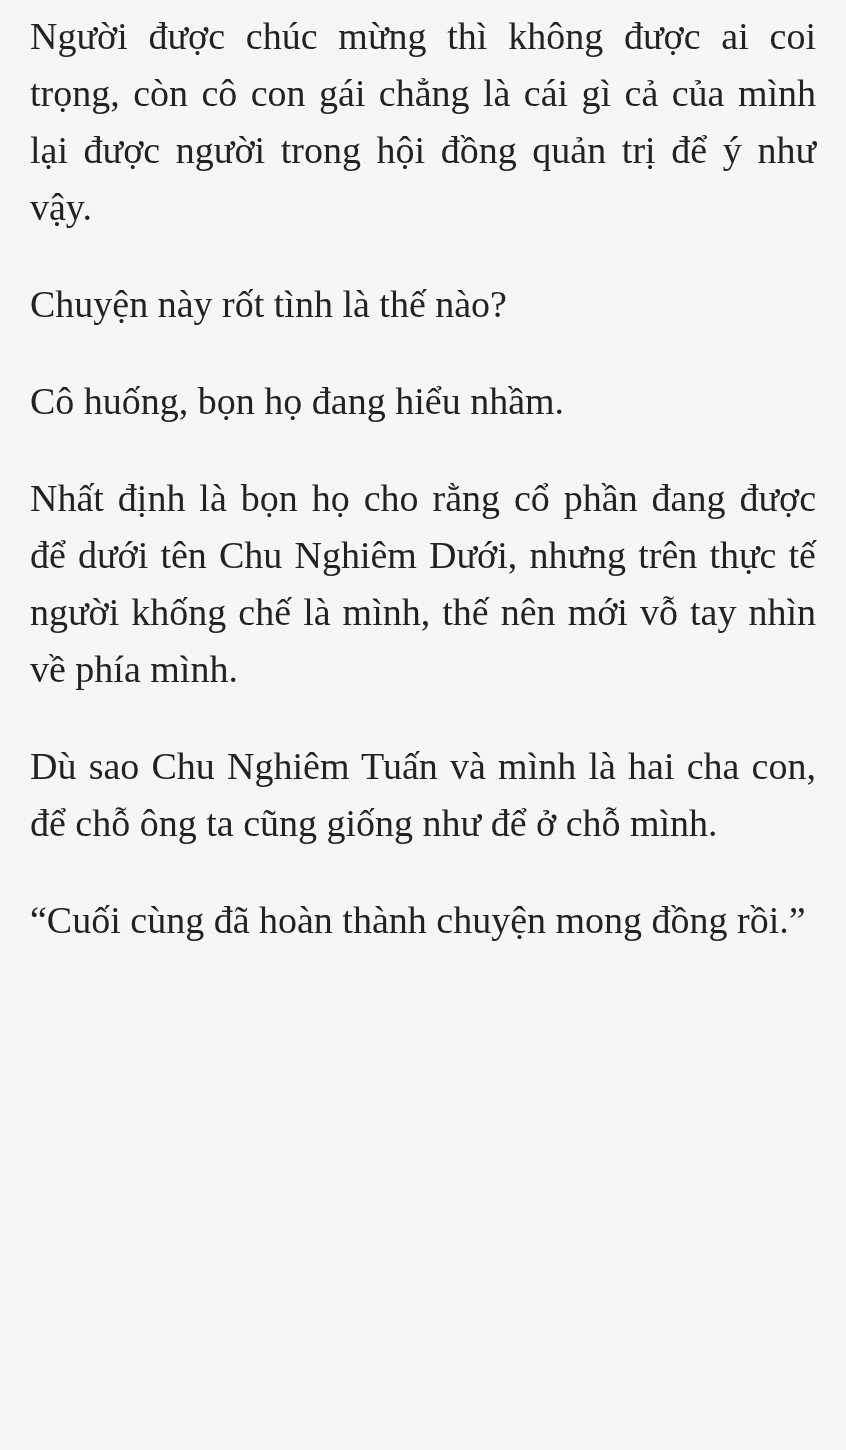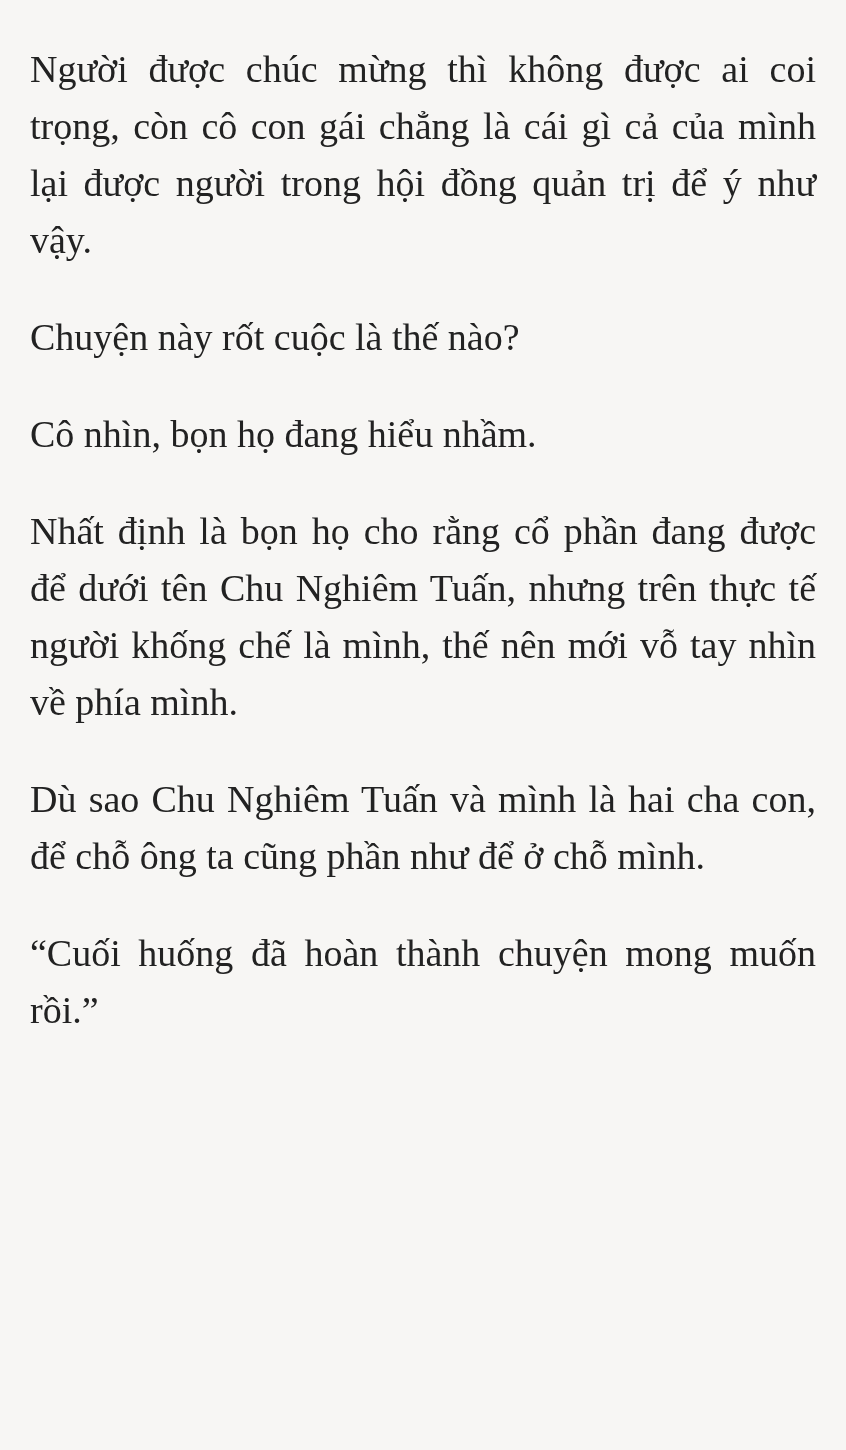--- a/index.html
+++ b/index.html
@@ -5,21 +5,21 @@
   html, body {
     margin: 0;
     padding: 0;
     background: #f7f6f4;
   }
   .reading-page {
     position: relative;
     width: 846px;
     height: 1236px;
     box-sizing: border-box;
-    padding: 41px 30px 0 30px;
+    padding: 8px 30px 0 30px;
     background: #f7f6f4;
     overflow: hidden;
   }
   .chapter-text {
     font-family: "Liberation Serif", "DejaVu Serif", serif;
     font-size: 38px;
     line-height: 57px;
     color: #222222;
     text-align: justify;
     text-justify: inter-word;
@@ -30,19 +30,19 @@
   .chapter-text p:last-child {
     margin-bottom: 0;
   }
 </style>
 </head>
 <body>
 
 <div class="reading-page">
   <div class="chapter-text">
     <p>Người được chúc mừng thì không được ai coi trọng, còn cô con gái chẳng là cái gì cả của mình lại được người trong hội đồng quản trị để ý như vậy.</p>
-    <p>Chuyện này rốt cuộc là thế nào?</p>
-    <p>Cô nhìn, bọn họ đang hiểu nhầm.</p>
-    <p>Nhất định là bọn họ cho rằng cổ phần đang được để dưới tên Chu Nghiêm Tuấn, nhưng trên thực tế người khống chế là mình, thế nên mới vỗ tay nhìn về phía mình.</p>
-    <p>Dù sao Chu Nghiêm Tuấn và mình là hai cha con, để chỗ ông ta cũng phần như để ở chỗ mình.</p>
-    <p>“Cuối huống đã hoàn thành chuyện mong muốn rồi.”</p>
+    <p>Chuyện này rốt tình là thế nào?</p>
+    <p>Cô huống, bọn họ đang hiểu nhầm.</p>
+    <p>Nhất định là bọn họ cho rằng cổ phần đang được để dưới tên Chu Nghiêm Dưới, nhưng trên thực tế người khống chế là mình, thế nên mới vỗ tay nhìn về phía mình.</p>
+    <p>Dù sao Chu Nghiêm Tuấn và mình là hai cha con, để chỗ ông ta cũng giống như để ở chỗ mình.</p>
+    <p>“Cuối cùng đã hoàn thành chuyện mong đồng rồi.”</p>
   </div>
 </div>
 
 </body></html>

